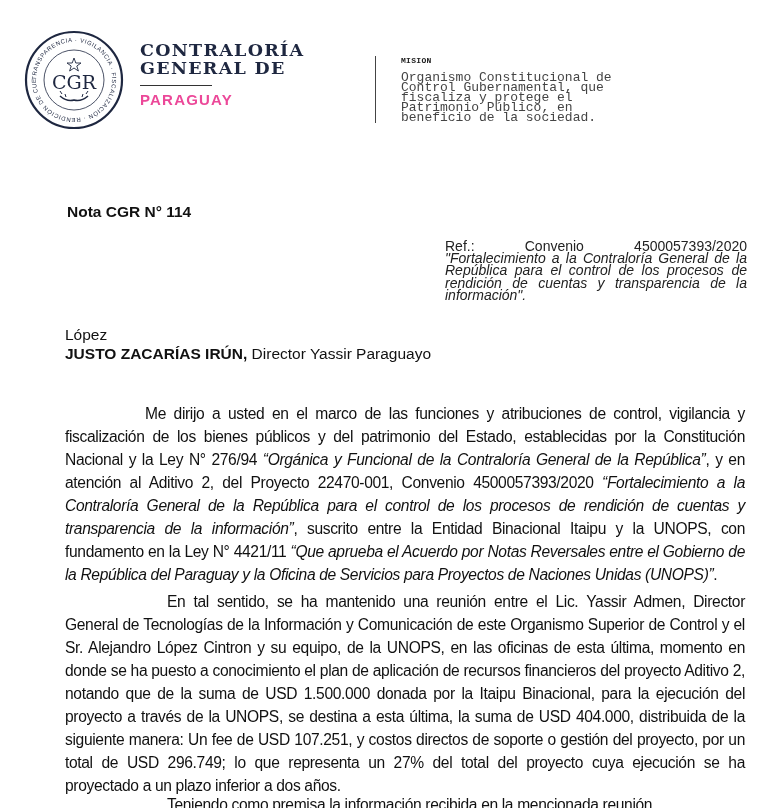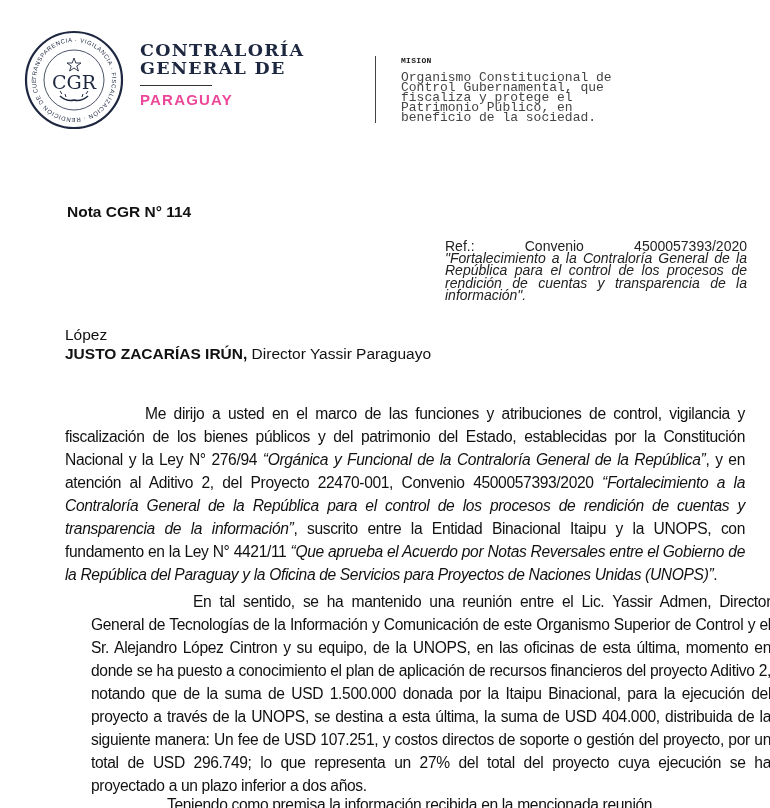--- a/index.html
+++ b/index.html
@@ -20,21 +20,21 @@
   .nota { position:absolute; left:67px; top:203px; font-family:"Liberation Sans",sans-serif; font-weight:bold; font-size:15.5px; }
   .ref { position:absolute; left:445px; top:240px; width:302px; font-family:"Liberation Sans",sans-serif; font-size:14px; line-height:12.2px; text-align:justify; color:#222; }
   .ref i { font-style:italic; }
 
   .addr { position:absolute; left:65px; top:325px; font-family:"Liberation Sans",sans-serif; font-size:15.5px; line-height:19px; }
   .addr b { font-weight:bold; }
 
   .body { position:absolute; left:65px; width:680px; font-family:"Liberation Sans",sans-serif; font-size:15.6px; line-height:23px; text-align:justify; letter-spacing:-0.35px; }
   .body i { font-style:italic; }
   .p1 { top:402px; text-indent:80px; }
-  .p2 { top:590px; text-indent:102px;margin-left:26px; }
+  .p2 { top:590px; text-indent:102px; }
   .p3 { top:793px; text-indent:102px; }
 </style>
 </head>
 <body>
 
 <div class="page">
 
   <div class="seal">
     <svg width="100" height="100" viewBox="0 0 100 100">
       <defs>

